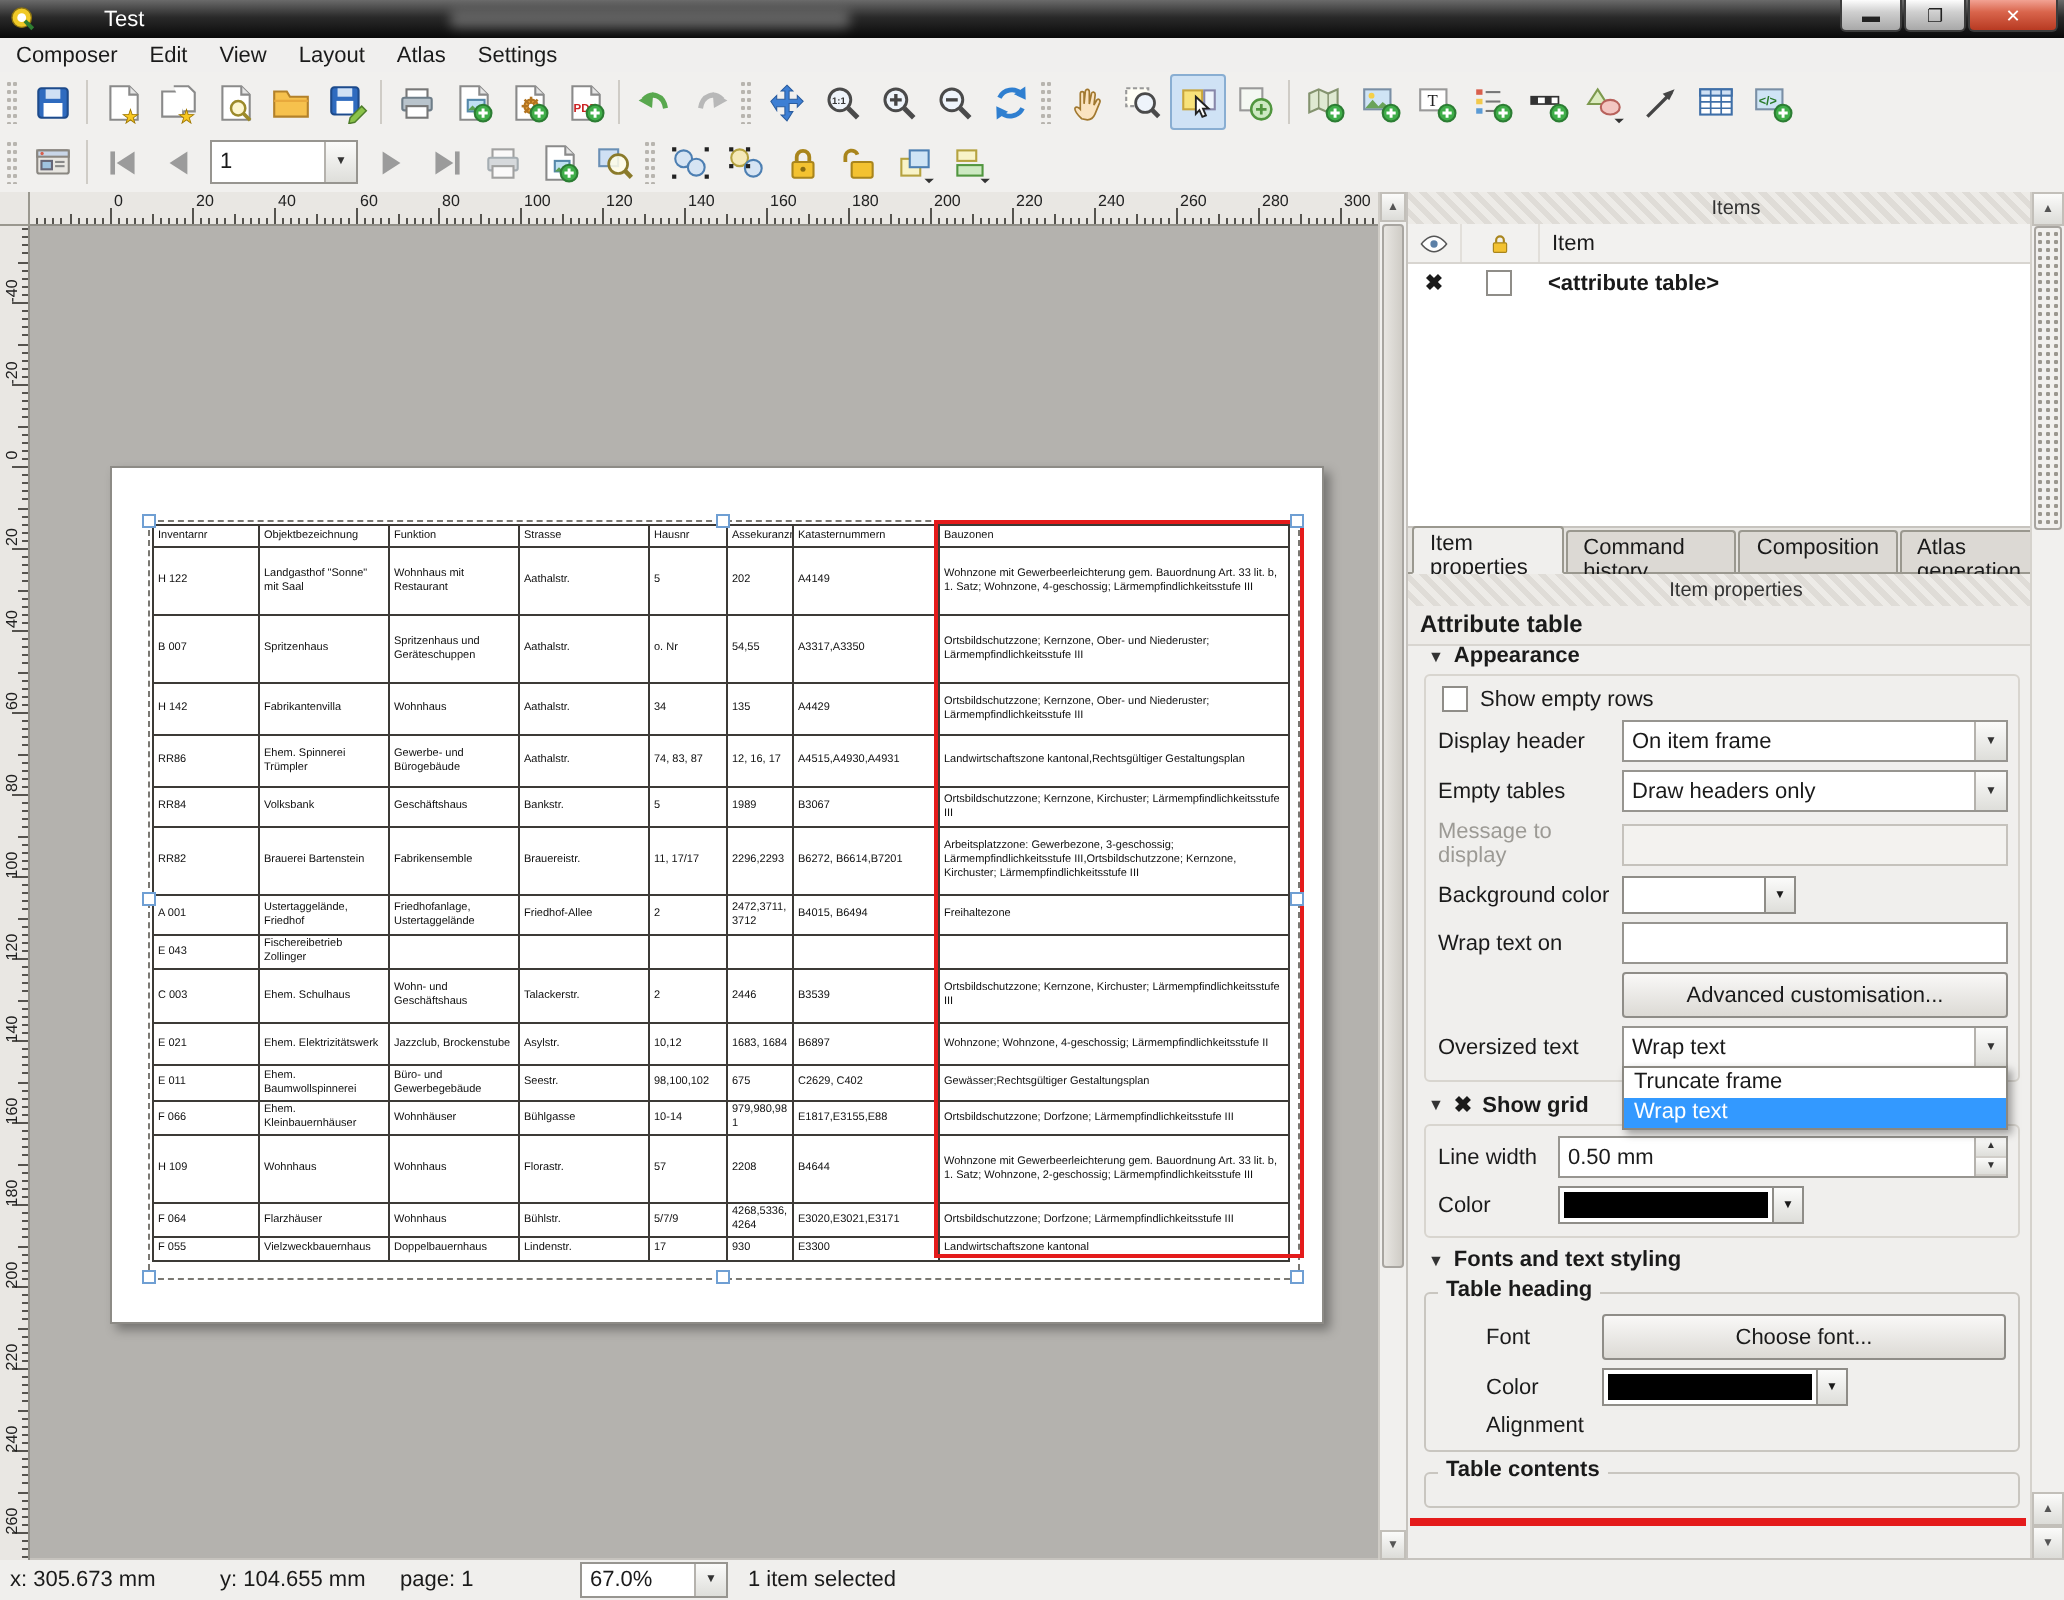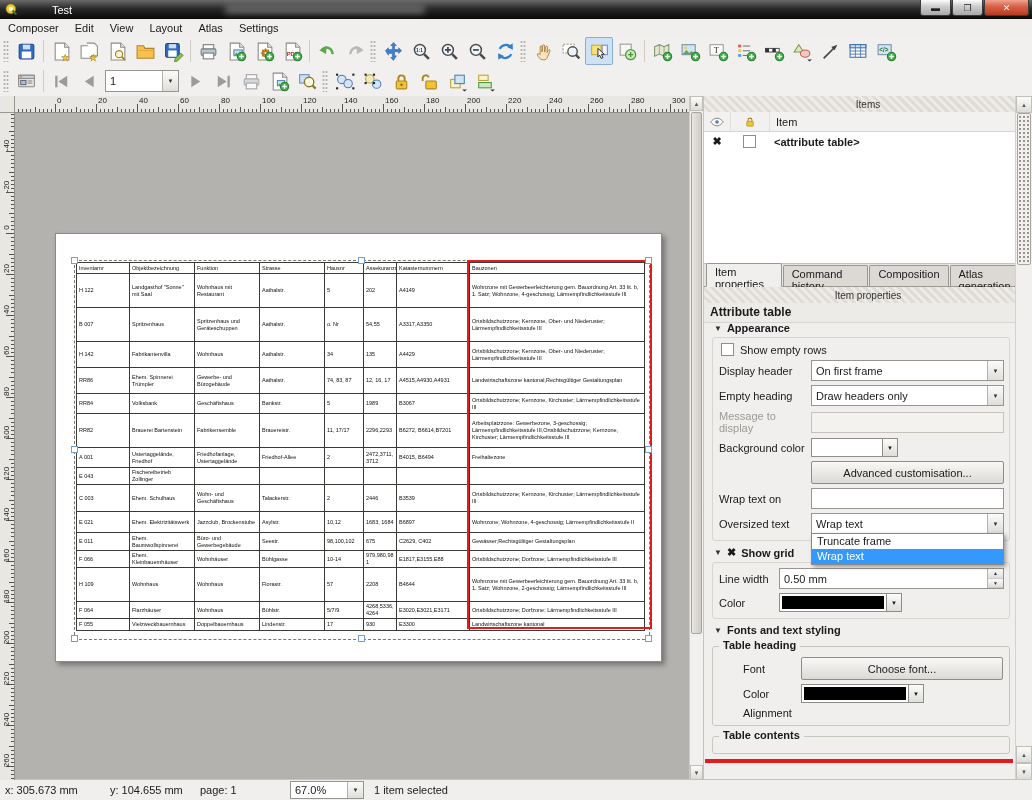--- a/index.html
+++ b/index.html
@@ -1156,27 +1156,27 @@
 
         <div class="gbox-lite">
           <div class="prow">
             <span class="chk" style="margin:0 6px 0 2px;"></span>
             <span>Show empty rows</span>
           </div>
           <div class="prow">
             <span class="plabel">Display header</span>
             <div class="ctl">
                 <div class="combo">
-              <span class="val">On first frame</span>
+              <span class="val">On item frame</span>
               <div class="combo-arrow">▼</div>
             </div>
               </div>
           </div>
           <div class="prow">
-            <span class="plabel">Empty heading</span>
+            <span class="plabel">Empty tables</span>
             <div class="ctl">
                 <div class="combo">
               <span class="val">Draw headers only</span>
               <div class="combo-arrow">▼</div>
             </div>
               </div>
           </div>
           <div class="prow">
             <span class="plabel dis">Message to display</span>
             <div class="ctl">
@@ -1188,29 +1188,29 @@
             <div class="ctl">
                 <div class="colorwrap">
               <div class="swatchbtn" style="width:72px;">
                     <div class="fill" id="bgcolor-fill" style="background: rgb(255, 255, 255);"></div>
                   </div>
               <div class="droparrow">▼</div>
             </div>
               </div>
           </div>
           <div class="prow">
+            <span class="plabel">Wrap text on</span>
+            <div class="ctl">
+                <div class="inputbox"></div>
+              </div>
+          </div>
+          <div class="prow">
             <span class="plabel"></span>
             <div class="ctl">
                 <div class="qbtn">Advanced customisation...</div>
-              </div>
-          </div>
-          <div class="prow">
-            <span class="plabel">Wrap text on</span>
-            <div class="ctl">
-                <div class="inputbox"></div>
               </div>
           </div>
           <div class="prow" id="oversized-row">
             <span class="plabel">Oversized text</span>
             <div class="ctl">
                 <div class="combo" id="oversized-combo">
               <span class="val">Wrap text</span>
               <div class="combo-arrow">▼</div>
             </div>
               </div>

